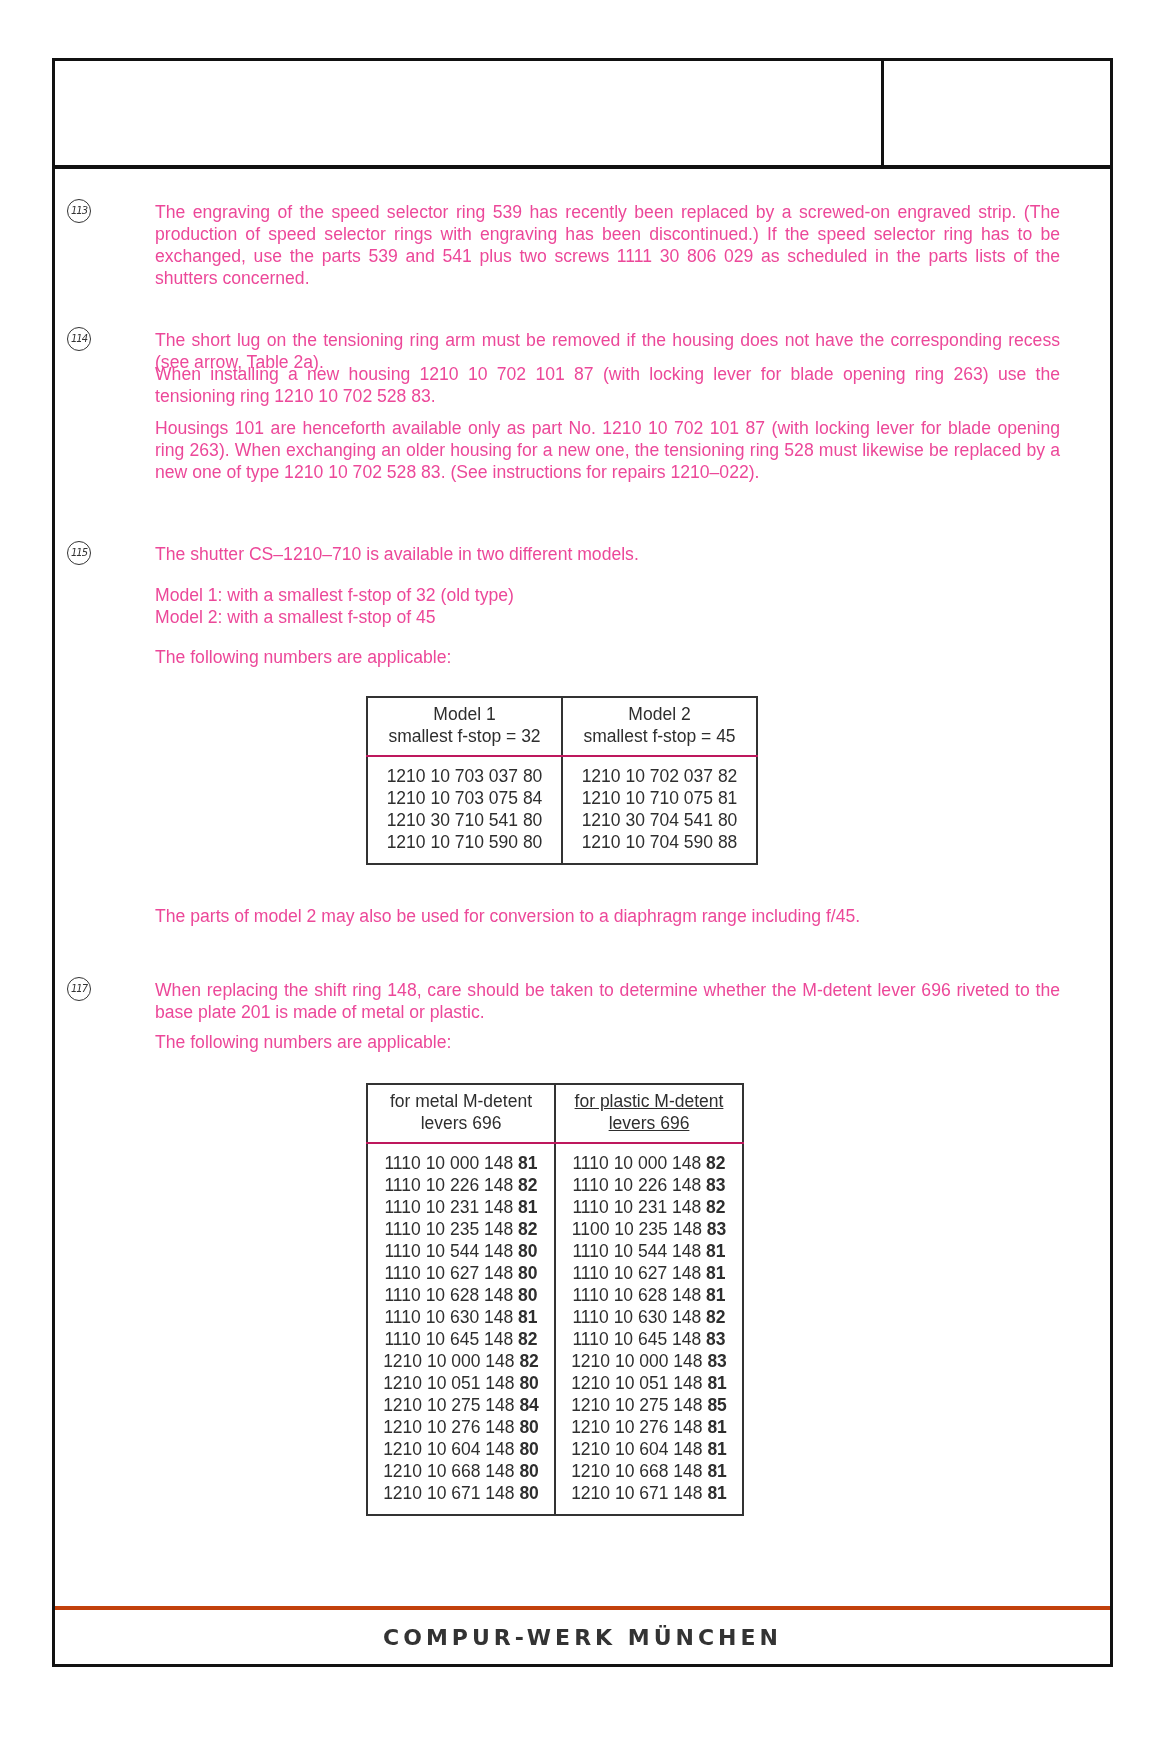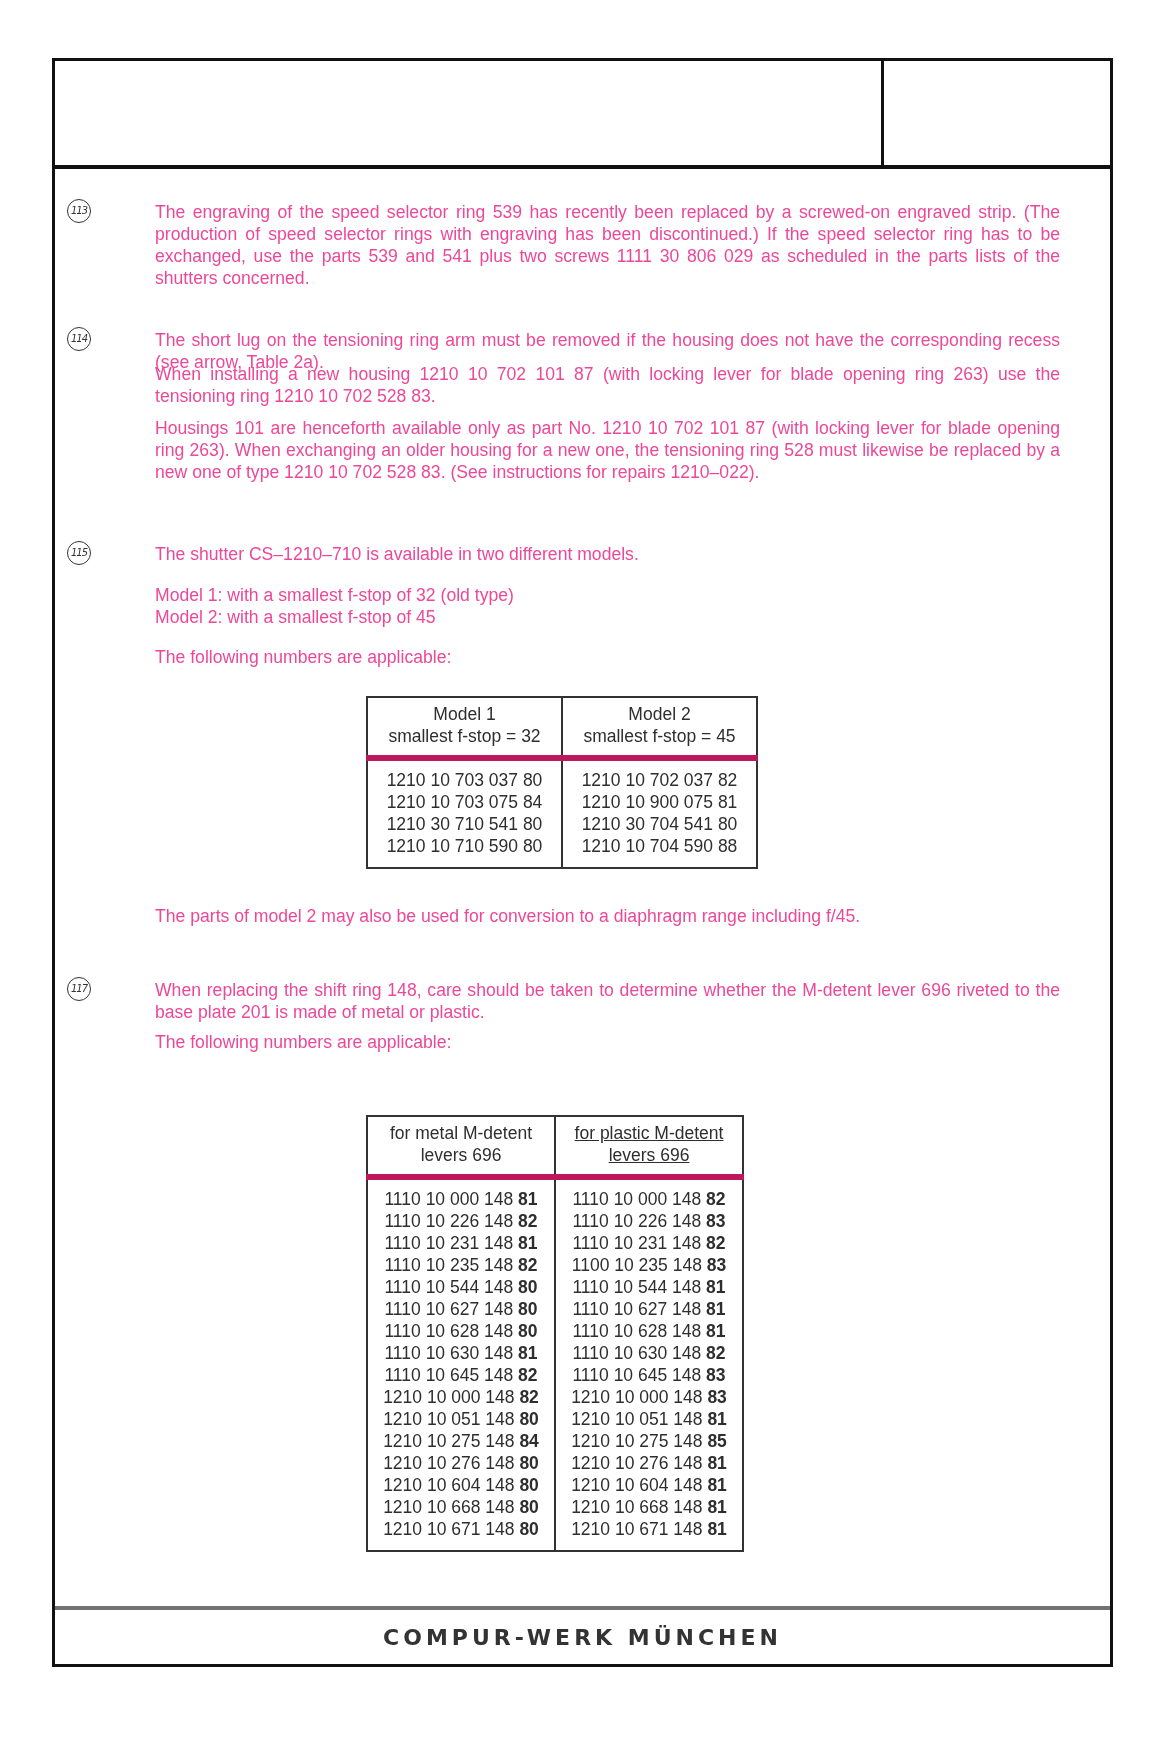--- a/index.html
+++ b/index.html
@@ -1,28 +1,28 @@
 <!DOCTYPE html>
 <html><head>
 <meta charset="utf-8">
 <style>
   html, body { margin: 0; padding: 0; background: #ffffff; }
   body { width: 1170px; height: 1745px; position: relative; font-family: "DejaVu Sans", sans-serif; color: #2a2a2a; overflow: hidden; }
   .frame { position: absolute; left: 52px; top: 58px; width: 1061px; height: 1609px; border: 3px solid #111; box-sizing: border-box; }
   .header { position: absolute; left: 0; top: 0; right: 0; height: 104px; border-bottom: 4px solid #111; }
   .header-right { position: absolute; right: 0; top: 0; width: 229px; height: 100%; border-left: 3px solid #111; box-sizing: border-box; }
-  .footer { position: absolute; left: 0; right: 0; bottom: 0; height: 54px; border-top: 4px solid #737373; display: flex; align-items: center; justify-content: center; }
+  .footer { position: absolute; left: 0; right: 0; bottom: 0; height: 54px; border-top: 4px solid #c2410c; display: flex; align-items: center; justify-content: center; }
   .footer-text { font-family: "DejaVu Sans", sans-serif; font-weight: bold; font-size: 22px; letter-spacing: 4px; color: #333; }
   .content { position: absolute; left: 0; top: 0; right: 0; }
   .note { position: absolute; left: 0; width: 1061px; }
   .note-num { position: absolute; left: 12px; width: 22px; height: 22px; border: 1.5px solid #333; border-radius: 50%; font-size: 10px; line-height: 22px; text-align: center; letter-spacing: -1px; color: #333; font-style: italic; }
   .para { position: absolute; left: 100px; width: 905px; font-size: 17.6px; line-height: 22px; text-align: justify; color: #ec4899; font-family: "Liberation Sans", sans-serif; }
   table.parts { position: absolute; border-collapse: collapse; border: 2px solid #333; font-family: "Liberation Sans", sans-serif; font-size: 17.5px; color: #2e2e2e; }
   table.parts th, table.parts td { border-left: 2px solid #333; border-right: 2px solid #333; text-align: center; font-weight: normal; vertical-align: top; }
-  table.parts th { border-bottom: 6px solid #be185d; padding: 5px 10px 8px; line-height: 22px; }
+  table.parts th { border-bottom: 2px solid #be185d; padding: 5px 10px 8px; line-height: 22px; }
   table.parts td { padding: 8px 10px 10px; line-height: 22px; }
   .num-row { display: block; white-space: nowrap; }
   .bold { font-weight: bold; }
 </style>
 </head>
 <body>
 
 <div class="frame">
   <div class="header">
     <div class="header-right"></div>
@@ -63,37 +63,37 @@
         </tr>
         <tr>
           <td>
             <span class="num-row">1210 10 703 037 80</span>
             <span class="num-row">1210 10 703 075 84</span>
             <span class="num-row">1210 30 710 541 80</span>
             <span class="num-row">1210 10 710 590 80</span>
           </td>
           <td>
             <span class="num-row">1210 10 702 037 82</span>
-            <span class="num-row">1210 10 900 075 81</span>
+            <span class="num-row">1210 10 710 075 81</span>
             <span class="num-row">1210 30 704 541 80</span>
             <span class="num-row">1210 10 704 590 88</span>
           </td>
         </tr>
       </tbody>
         </table>
 
       <div class="para" style="top:362px;">The parts of model 2 may also be used for conversion to a diaphragm range including f/45.</div>
     </div>
 
     <div class="note" style="top:918px;">
       <div class="note-num" style="top:-2px;">117</div>
       <div class="para" style="top:0;">When replacing the shift ring 148, care should be taken to determine whether the M-detent lever 696 riveted to the base plate 201 is made of metal or plastic.</div>
       <div class="para" style="top:52px;">The following numbers are applicable:</div>
 
-      <table class="parts" style="left:311px; top:136px; width:378px;border-radius:24px;">
+      <table class="parts" style="left:311px; top:104px; width:378px;border-radius:24px;">
         <tbody>
             <tr>
           <th style="width:50%;">
             <span class="num-row">for metal M-detent</span>
             <span class="num-row">levers 696</span>
           </th>
           <th style="width:50%;text-decoration:underline;">
             <span class="num-row">for plastic M-detent</span>
             <span class="num-row">levers 696</span>
           </th>

